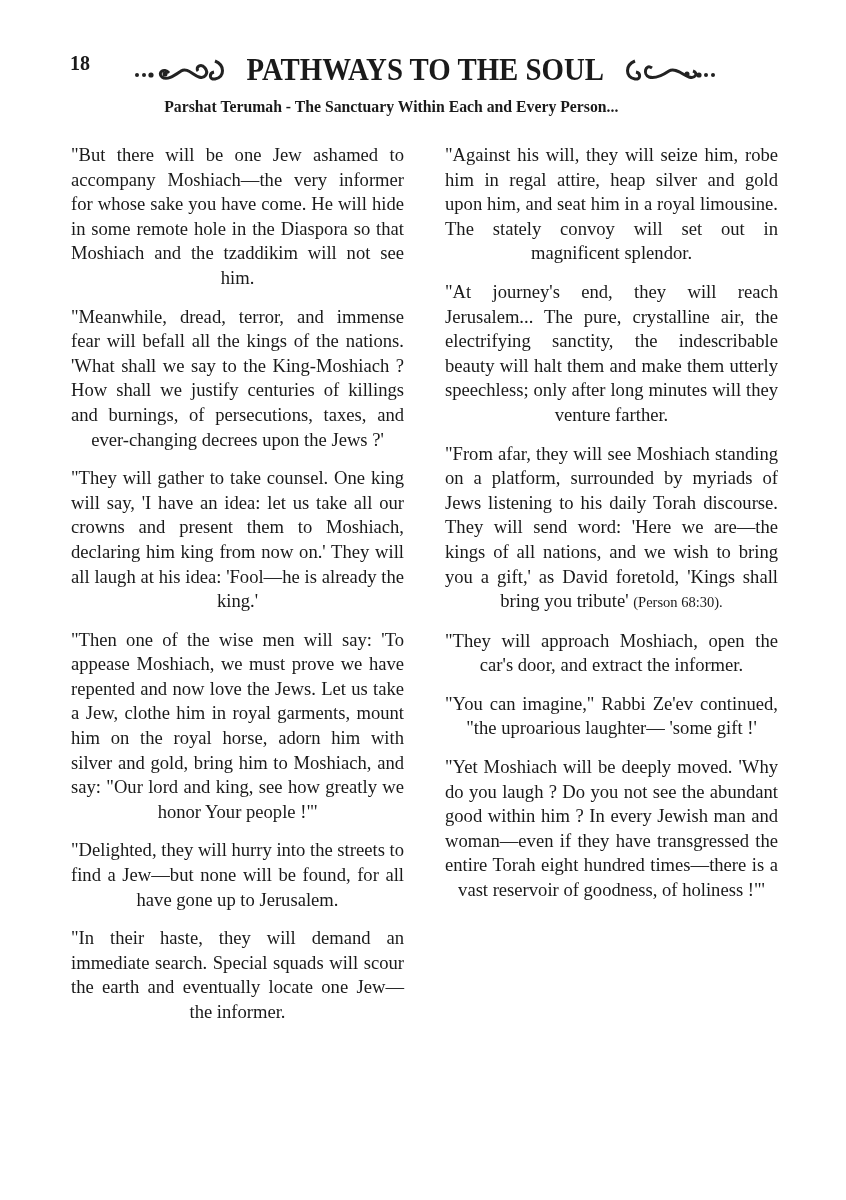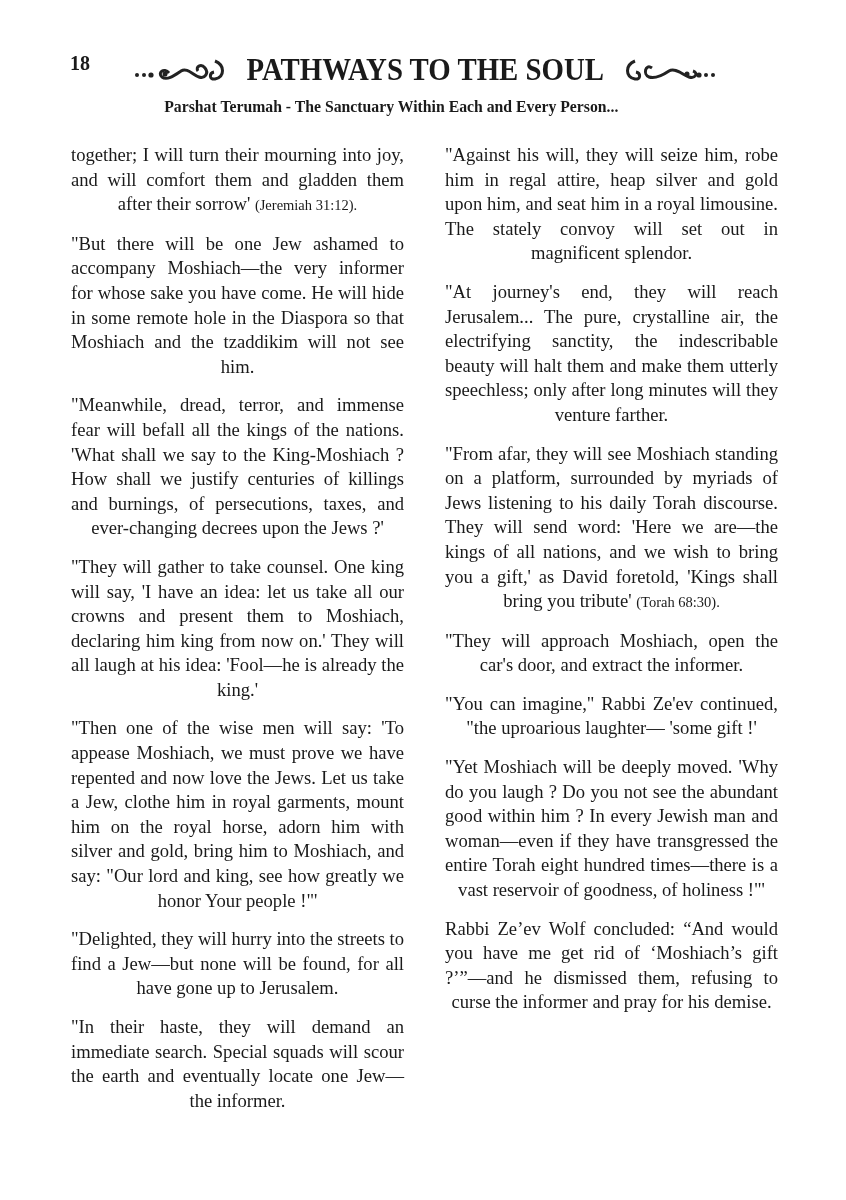--- a/index.html
+++ b/index.html
@@ -45,30 +45,28 @@
     <circle cx="87" cy="20" r="2" fill="#222"></circle>
     <circle cx="94" cy="20" r="2" fill="#222"></circle>
   </svg>
 </div>
 
 <div class="subtitle">
   <span>Parshat Terumah - The Sanctuary Within Each and Every Person...</span>
 </div>
 
 <div class="col left">
-  <p class="para"><span>together; I will turn their mourning into joy, and will comfort them and gladden them after their sorrow' </span><span class="cite">(Jeremiah 31:12).</span></p>
   <p class="para">"But there will be one Jew ashamed to accompany Moshiach—the very informer for whose sake you have come. He will hide in some remote hole in the Diaspora so that Moshiach and the tzaddikim will not see him.</p>
   <p class="para">"Meanwhile, dread, terror, and immense fear will befall all the kings of the nations. 'What shall we say to the King-Moshiach ? How shall we justify centuries of killings and burnings, of persecutions, taxes, and ever-changing decrees upon the Jews ?'</p>
   <p class="para">"They will gather to take counsel. One king will say, 'I have an idea: let us take all our crowns and present them to Moshiach, declaring him king from now on.' They will all laugh at his idea: 'Fool—he is already the king.'</p>
   <p class="para">"Then one of the wise men will say: 'To appease Moshiach, we must prove we have repented and now love the Jews. Let us take a Jew, clothe him in royal garments, mount him on the royal horse, adorn him with silver and gold, bring him to Moshiach, and say: "Our lord and king, see how greatly we honor Your people !"'</p>
   <p class="para">"Delighted, they will hurry into the streets to find a Jew—but none will be found, for all have gone up to Jerusalem.</p>
   <p class="para">"In their haste, they will demand an immediate search. Special squads will scour the earth and eventually locate one Jew—the informer.</p>
 </div>
 
 <div class="col right">
   <p class="para">"Against his will, they will seize him, robe him in regal attire, heap silver and gold upon him, and seat him in a royal limousine. The stately convoy will set out in magnificent splendor.</p>
   <p class="para">"At journey's end, they will reach Jerusalem... The pure, crystalline air, the electrifying sanctity, the indescribable beauty will halt them and make them utterly speechless; only after long minutes will they venture farther.</p>
-  <p class="para"><span>"From afar, they will see Moshiach standing on a platform, surrounded by myriads of Jews listening to his daily Torah discourse. They will send word: 'Here we are—the kings of all nations, and we wish to bring you a gift,' as David foretold, 'Kings shall bring you tribute' </span><span class="cite">(Torah 68:30).</span></p>
+  <p class="para"><span>"From afar, they will see Moshiach standing on a platform, surrounded by myriads of Jews listening to his daily Torah discourse. They will send word: 'Here we are—the kings of all nations, and we wish to bring you a gift,' as David foretold, 'Kings shall bring you tribute' </span><span class="cite">(Person 68:30).</span></p>
   <p class="para">"They will approach Moshiach, open the car's door, and extract the informer.</p>
   <p class="para">"You can imagine," Rabbi Ze'ev continued, "the uproarious laughter— 'some gift !'</p>
   <p class="para">"Yet Moshiach will be deeply moved. 'Why do you laugh ? Do you not see the abundant good within him ? In every Jewish man and woman—even if they have transgressed the entire Torah eight hundred times—there is a vast reservoir of goodness, of holiness !"'</p>
-  <p class="para">Rabbi Ze’ev Wolf concluded: “And would you have me get rid of ‘Moshiach’s gift ?’”—and he dismissed them, refusing to curse the informer and pray for his demise.</p>
 </div>
 
 </body></html>

